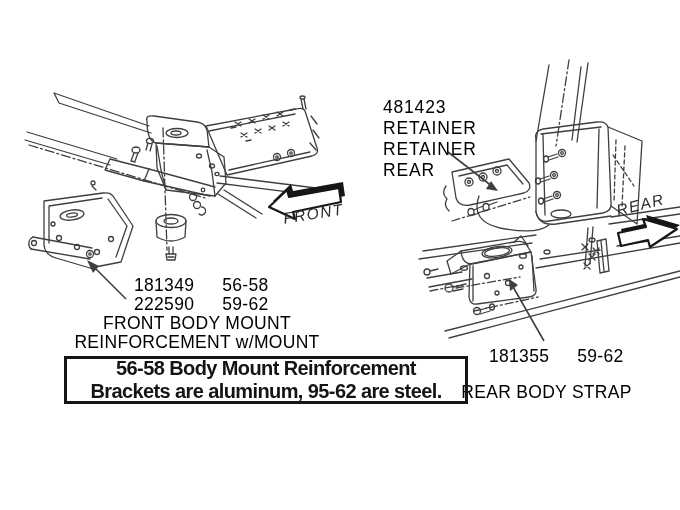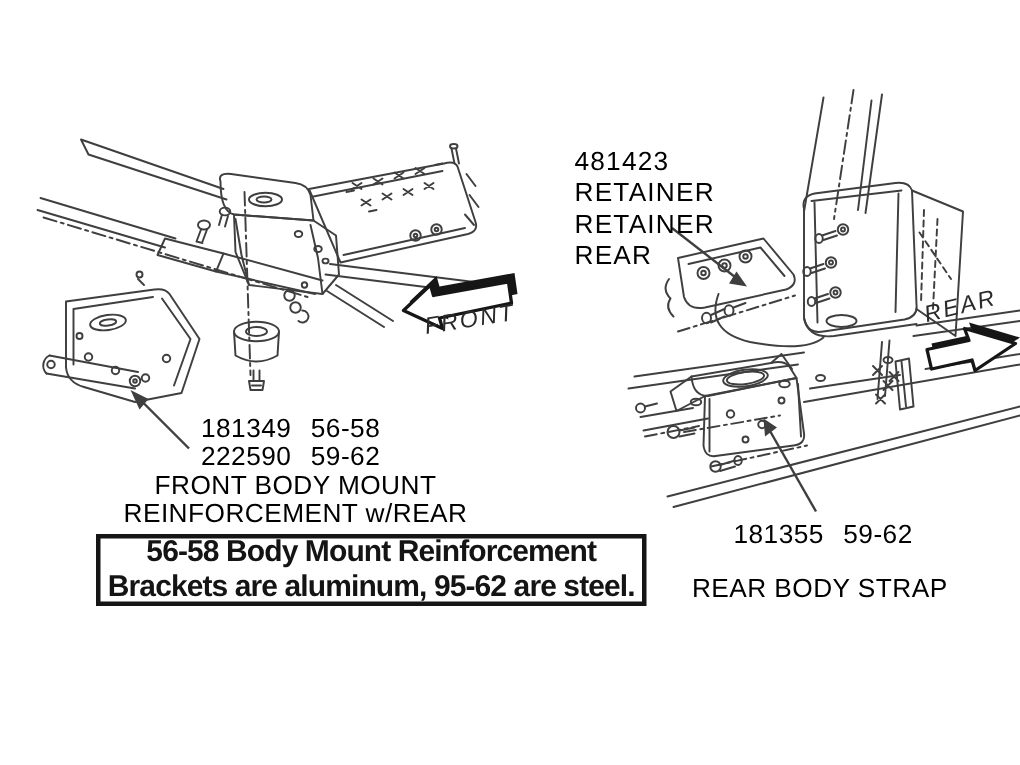--- a/index.html
+++ b/index.html
@@ -3,27 +3,27 @@
 <meta charset="utf-8">
 <style>
   html,body{margin:0;padding:0;background:#fff;}
   .stage{
     position:relative;width:680px;height:510px;background:#fff;overflow:hidden;
     font-family:"Liberation Sans",sans-serif;
   }
   svg{position:absolute;left:0;top:0;}
   .lbl{position:absolute;color:#000000;white-space:nowrap;line-height:19px;
        font-size:17.5px;letter-spacing:0.3px;}
-  .numrow span.yr{margin-left:13px;}
+  .numrow span.yr{margin-left:28px;}
   .center{text-align:center;}
   .capline{line-height:18.5px;}
   .dirlabel{position:absolute;color:#2a2a2a;font-style:italic;font-size:15.5px;
        letter-spacing:1.5px;white-space:nowrap;}
   .notebox{
-    position:absolute;left:64px;top:356px;width:367px;height:48px;
+    position:absolute;left:64px;top:356px;width:404px;height:48px;
     border:3px solid #151515;box-sizing:border-box;
     display:flex;flex-direction:column;justify-content:center;align-items:center;
     color:#141414;font-weight:bold;font-size:20px;line-height:23px;letter-spacing:-0.6px;
   }
   .rt-block div{line-height:21px;}
 </style>
 </head>
 <body>
 
 <div class="stage">
@@ -209,21 +209,21 @@
   </g>
 </svg>
 
   <div class="lbl numrow" style="left:134px;top:276px;">
     <div><span>181349</span><span class="yr">56-58</span></div>
     <div><span>222590</span><span class="yr">59-62</span></div>
   </div>
 
   <div class="lbl center" style="left:62px;top:314px;width:270px;">
     <div class="capline">FRONT BODY MOUNT</div>
-    <div class="capline">REINFORCEMENT w/REAR</div>
+    <div class="capline">REINFORCEMENT w/MOUNT</div>
   </div>
 
   <div class="lbl rt-block" style="left:383px;top:97px;letter-spacing:0.8px;">
     <div>481423</div>
     <div>RETAINER</div>
     <div>RETAINER</div>
     <div>REAR</div>
   </div>
 
   <div class="lbl numrow" style="left:489px;top:347px;">

